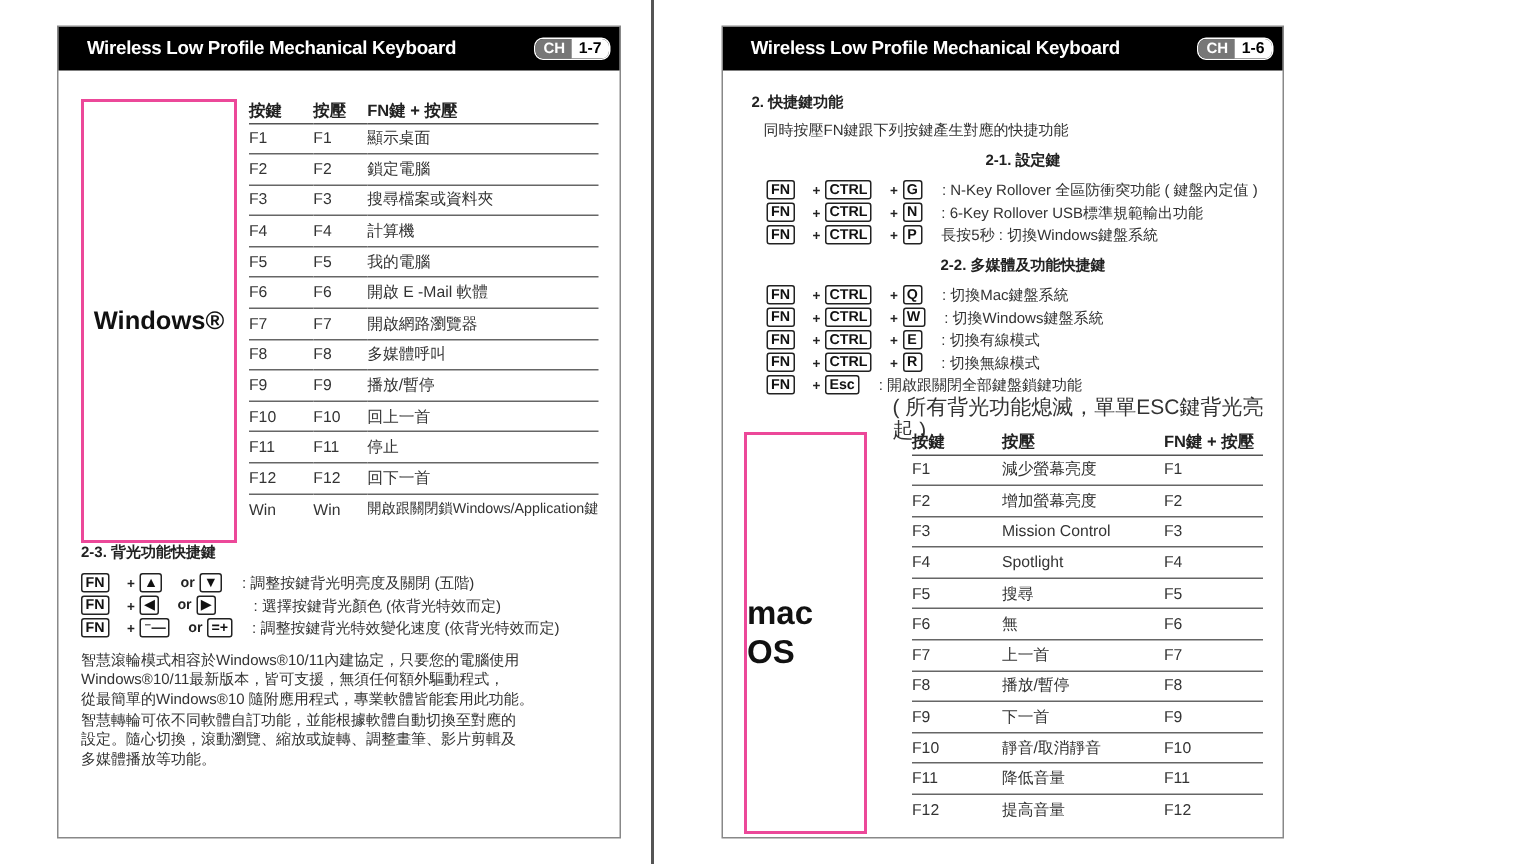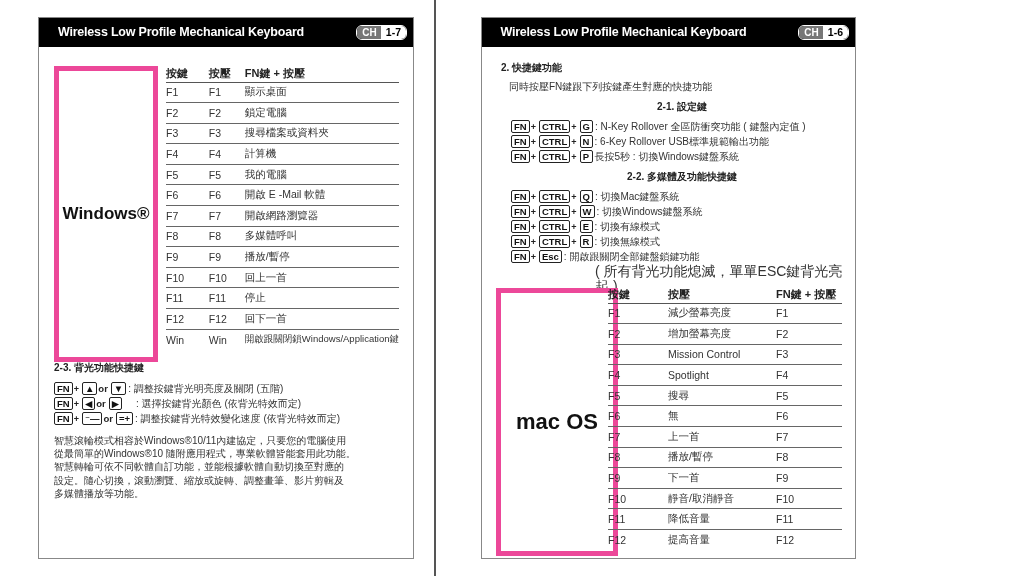--- a/index.html
+++ b/index.html
@@ -11,38 +11,38 @@
   .page { position: absolute; border: 1px solid #888; background: #fff; }
   .page.left { left: 38px; top: 17px; width: 376px; height: 542px; }
   .page.right { left: 481px; top: 17px; width: 375px; height: 542px; }
 
   .page-header { position: absolute; left: 0; top: 0; right: 0; height: 29px; background: #000; color: #fff; }
   .page-header .title { position: absolute; left: 0; right: 90px; top: 7px; text-align: center; font-family: "Liberation Sans", sans-serif; font-size: 12.5px; font-weight: bold; letter-spacing: -0.2px; }
   .ch-badge { position: absolute; right: 6px; top: 7px; height: 15px; display: flex; border-radius: 6px; overflow: hidden; border: 1px solid #fff; align-items: flex-end; }
   .ch-badge .ch { background: #777; color: #fff; font-size: 10px; font-weight: bold; padding: 1px 4px 0 5px; line-height: 13px; }
   .ch-badge .num { background: #fff; color: #000; font-size: 10.5px; font-weight: bold; padding: 16px 5px 0 5px; line-height: 14px; }
 
-  .os-box { position: absolute; border: 5px solid #ec4899; display: flex; align-items: center; justify-content: center; font-weight: bold; color: #111; }
+  .os-box { position: absolute; border: 2px solid #ec4899; display: flex; align-items: center; justify-content: center; font-weight: bold; color: #111; }
   .os-box.win { left: 15px; top: 48px; width: 104px; height: 296px; font-size: 17px; }
-  .os-box.mac { left: 14px; top: 270px; width: 122px; height: 268px; font-size: 22px; }
+  .os-box.mac { left: 14px; top: 270px; width: 82px; height: 268px; font-size: 22px; }
 
   table.keys { position: absolute; border-collapse: collapse; font-size: 10.5px; }
   table.keys th { text-align: left; font-size: 11px; font-weight: bold; padding: 0 0 1px 0; border-bottom: 1px solid #555; height: 17px; vertical-align: bottom; }
   table.keys td { height: 20.6px; border-bottom: 1px solid #666; padding: 0; vertical-align: middle; font-size: 10.5px; color: #333; }
   table.keys tr:last-child td { border-bottom: none; }
   table.keys.win { left: 127px; top: 47px; width: 233px; }
   table.keys.win .c1 { width: 47px; } table.keys.win .c2 { width: 39px; }
   table.keys.win td.c3 { font-size: 10.5px; white-space: nowrap; }
   table.keys.mac { left: 126px; top: 268px; width: 234px; }
   table.keys.mac .c1 { width: 60px; } table.keys.mac .c2 { width: 108px; }
 
   .section { position: absolute; font-size: 10px; }
   .section .heading { font-weight: bold; font-size: 10px; margin-bottom: 6px; }
   .key-line { display: flex; align-items: center; height: 15px; white-space: nowrap; }
-  .cap { display: inline-block; border: 1.3px solid #222; border-radius: 2px; font-weight: bold; font-size: 9.5px; line-height: 11px; padding: 0 2px; margin-right: 0; color: #111; min-width: 13px; text-align: center; }
+  .cap { display: inline-block; border: 1.3px solid #222; border-radius: 2px; font-weight: bold; font-size: 9.5px; line-height: 11px; padding: 0 2px; margin-right: 11px; color: #111; min-width: 13px; text-align: center; }
   .plus { font-weight: bold; font-size: 9px; margin: 0 3px 0 1px; }
   .or { font-weight: bold; font-size: 9.5px; margin: 0 3px 0 1px; }
   .desc { font-size: 10px; color: #333; margin-left: 2px; }
   .para { font-size: 10px; line-height: 13.2px; color: #333; }
 
   .left-23 { left: 15px; top: 343px; width: 350px; }
   .left-24 { left: 15px; top: 416px; width: 350px; }
   .right-2 { left: 19px; top: 43px; width: 350px; }
   .right-2 .h2 { font-weight: bold; font-size: 10px; }
   .right-2 .sub { font-size: 10px; color: #333; margin: 5px 0 0 8px; }
@@ -166,20 +166,21 @@
       <span class="plus">+</span>
       <span class="cap">⁻—</span>
       <span class="or">or</span>
       <span class="cap">=+</span>
       <span class="desc">: 調整按鍵背光特效變化速度 (依背光特效而定)</span>
     </div>
   </div>
 
   <div class="section left-24">
     <div class="para">智慧滾輪模式相容於Windows®10/11內建協定，只要您的電腦使用</div>
+    <div class="para">Windows®10/11最新版本，皆可支援，無須任何額外驅動程式，</div>
     <div class="para">從最簡單的Windows®10 隨附應用程式，專業軟體皆能套用此功能。</div>
     <div class="para">智慧轉輪可依不同軟體自訂功能，並能根據軟體自動切換至對應的</div>
     <div class="para">設定。隨心切換，滾動瀏覽、縮放或旋轉、調整畫筆、影片剪輯及</div>
     <div class="para">多媒體播放等功能。</div>
   </div>
 </div>
 
 <div class="page right">
   <div class="page-header">
     <div class="title">Wireless Low Profile Mechanical Keyboard</div>

